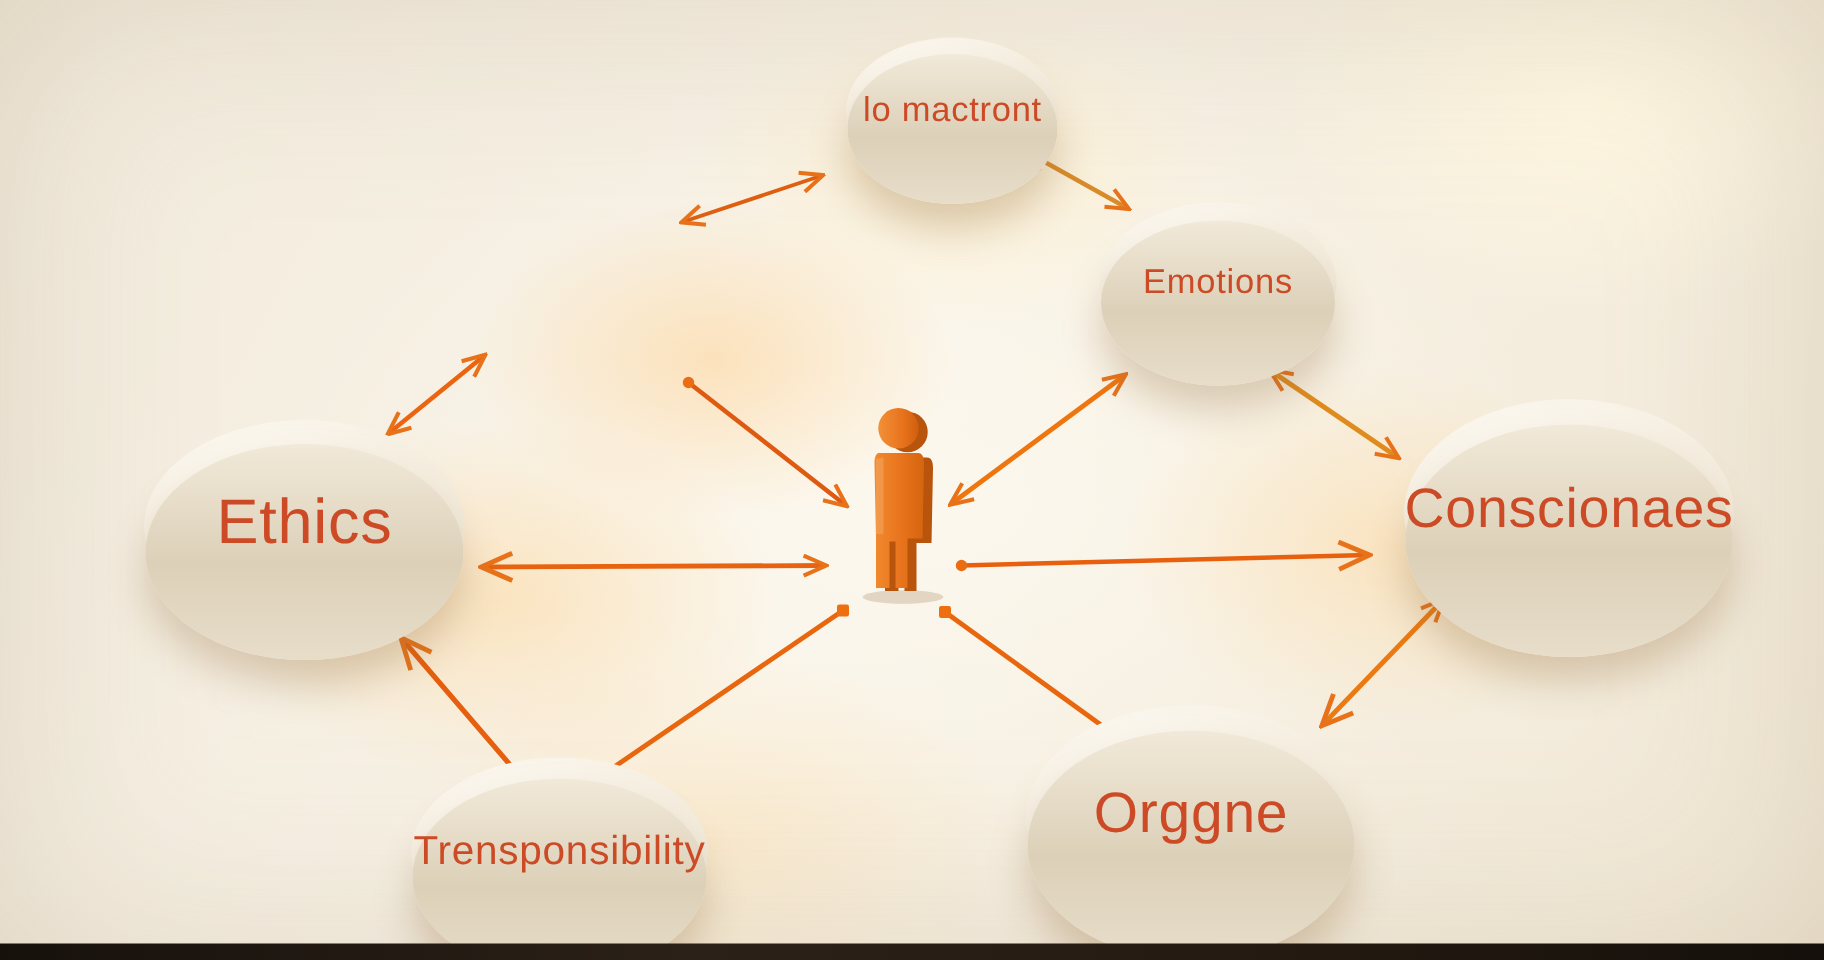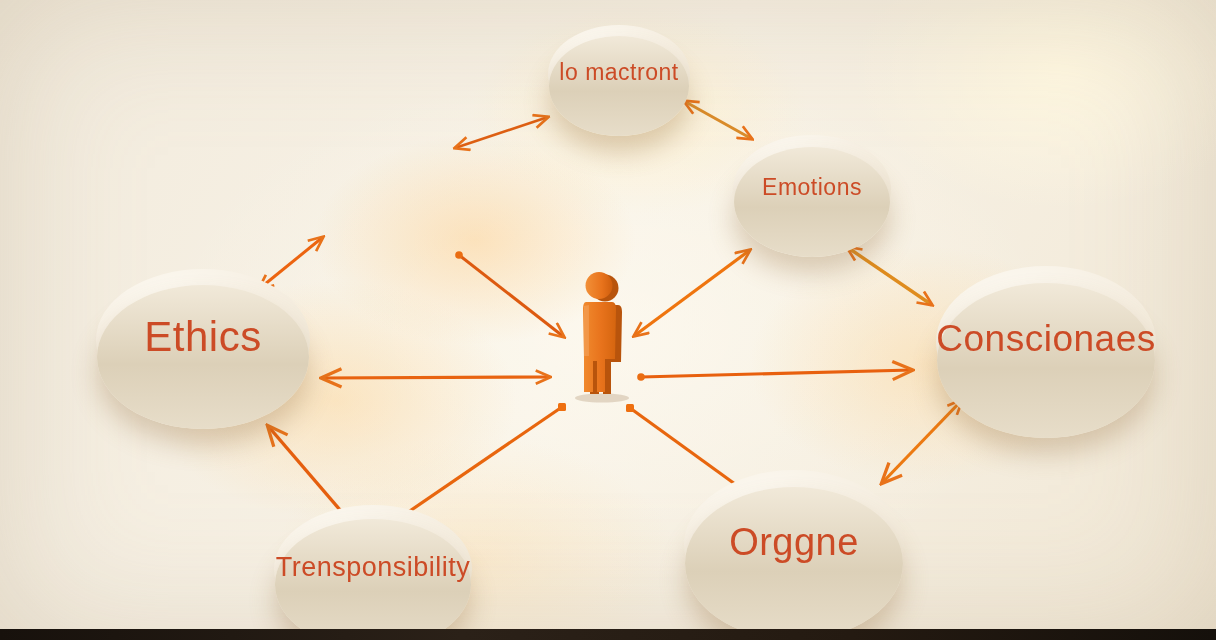--- a/index.html
+++ b/index.html
@@ -19,27 +19,27 @@
   }
   svg.arrows{position:absolute;left:0;top:0;z-index:2;}
   .disc{position:absolute;z-index:4;border-radius:50%;
     background:radial-gradient(ellipse at 36% 28%, #fdfaf3 0%, #f6efe2 55%, #eee5d2 100%);
     display:flex;align-items:center;justify-content:center;}
   .disc::before{content:"";position:absolute;left:0.5%;right:0.5%;top:11%;bottom:-13%;
     border-radius:50%;z-index:-1;
     background:linear-gradient(180deg,#f1e9d9 0%,#dcd0b8 55%,#e7ddc9 100%);
     box-shadow:0 16px 26px rgba(145,105,55,0.30);}
   .disc .label{color:#cc4b26;letter-spacing:0.5px;white-space:nowrap;transform:translateY(-6%);}
-  #disc-io  {left:548px;top:25px;width:142px;height:98px;}
+  #disc-io  {left:564px;top:25px;width:142px;height:98px;}
   #disc-io  .label{font-size:23px;}
   #disc-rel {left:287px;top:121px;width:174px;height:124px;}
   #disc-rel .label{font-size:35px;}
   #disc-emo {left:733px;top:135px;width:158px;height:108px;}
   #disc-emo .label{font-size:23px;}
-  #disc-eth {left:96px;top:269px;width:214px;height:142px;text-align:center;}
+  #disc-eth {left:96px;top:280px;width:214px;height:142px;text-align:center;}
   #disc-eth .label{font-size:42px;}
   #disc-con {left:936px;top:266px;width:220px;height:152px;}
   #disc-con .label{font-size:37px;}
   #disc-tre {left:274px;top:505px;width:198px;height:128px;}
   #disc-tre .label{font-size:27px;}
   #disc-org {left:684px;top:470px;width:220px;height:150px;}
   #disc-org .label{font-size:38px;}
   .person{position:absolute;left:572px;top:270px;width:62px;height:134px;z-index:5;}
   .bottom-bar{position:absolute;left:0;right:0;bottom:0;height:11px;z-index:8;
     background:linear-gradient(90deg,#17110c 0%,#2b2118 38%,#241a11 70%,#15100b 100%);}

